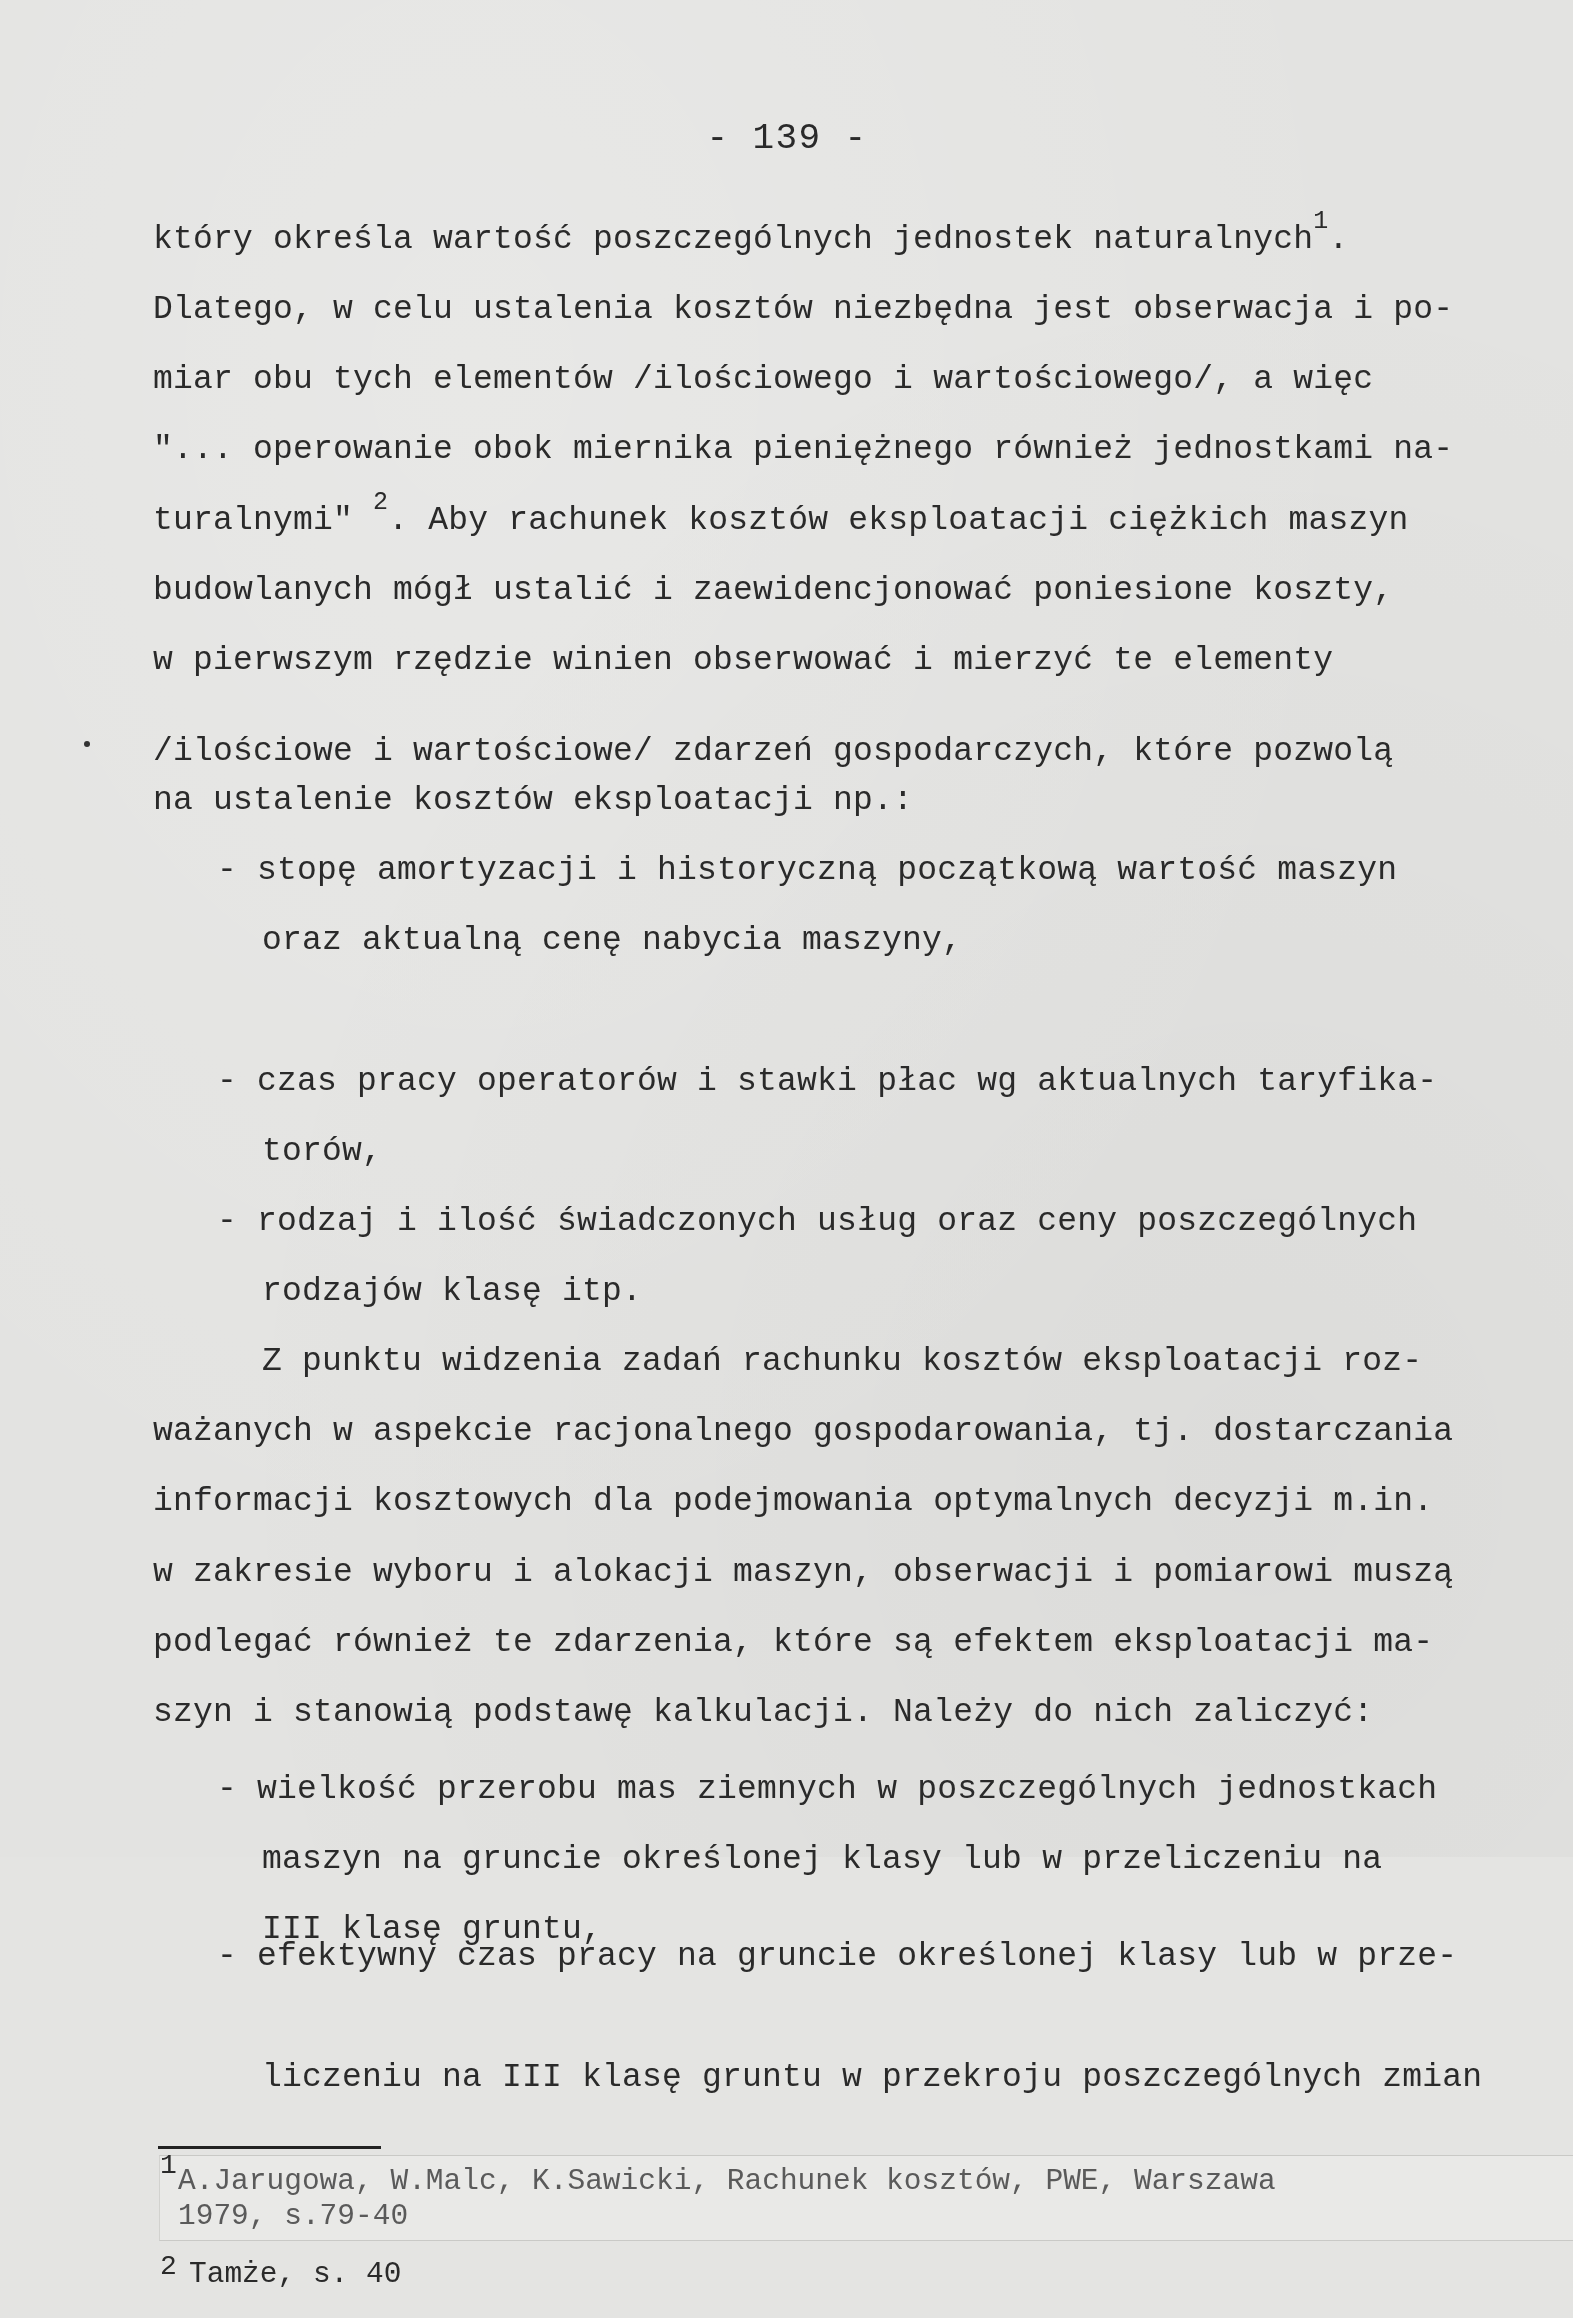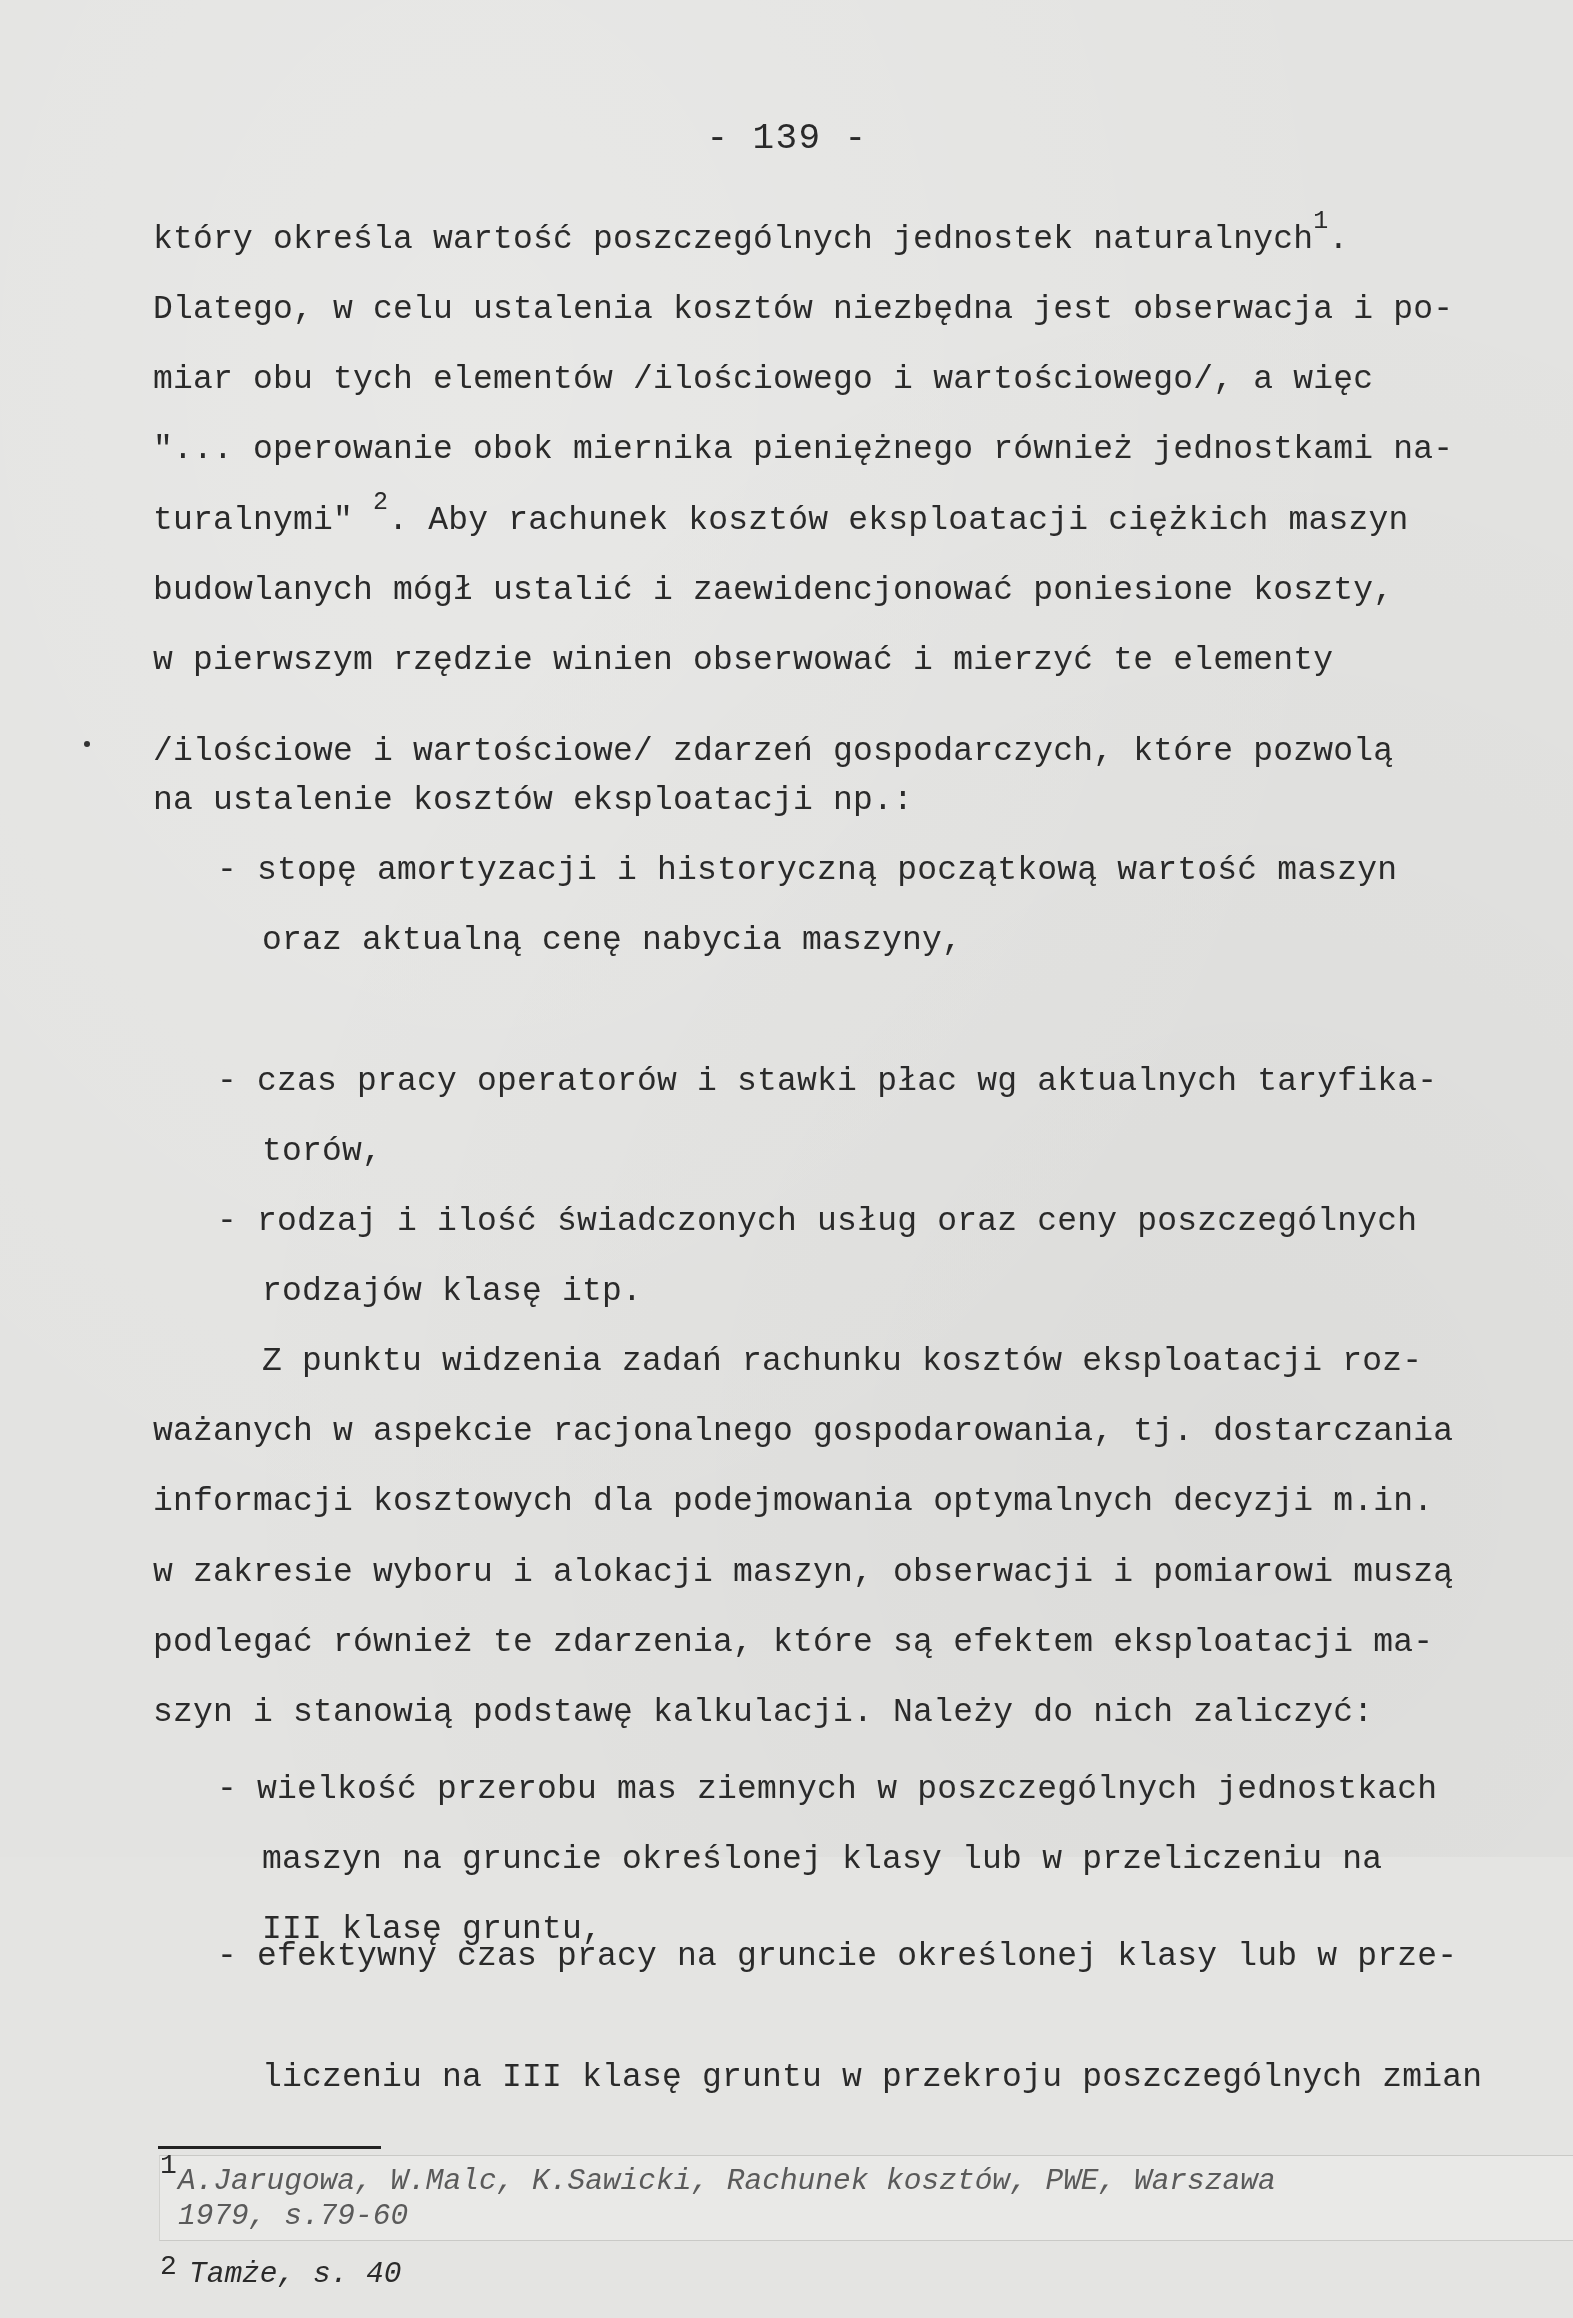--- a/index.html
+++ b/index.html
@@ -73,21 +73,20 @@
       background: #e9e9e7;
       border-top: 1.4px solid #c9c9c6;
       border-bottom: 1.4px solid #c9c9c6;
       border-left: 1.4px solid #d2d2cf;
     }
     .fn {
       position: absolute;
       font-size: 29.5px;
       white-space: pre;
       line-height: 1;
-      font-style: italic;
     }
     .fn-light { color: #5a5a5a; }
     .fn-num {
       position: absolute;
       font-size: 28px;
       line-height: 1;
     }
   </style>
 </head>
 <body>
@@ -129,19 +128,19 @@
   <div class="line indent" style="top:1913px;">III klasę gruntu,</div>
 
   <div class="line bullet-line" style="top:1940px;"><span>-</span> <span>efektywny czas pracy na gruncie określonej klasy lub w prze-</span></div>
   <div class="line indent" style="top:2061px;">liczeniu na III klasę gruntu w przekroju poszczególnych zmian</div>
 
   <div class="footnote-rule"></div>
   <div class="footnote-strip"></div>
 
   <div class="fn-num" style="left:160px; top:2152px;">1</div>
   <div class="fn fn-light" style="left:178px; top:2167px;">A.Jarugowa, W.Malc, K.Sawicki, Rachunek kosztów, PWE, Warszawa</div>
-  <div class="fn fn-light" style="left:178px; top:2202px;">1979, s.79-60</div>
+  <div class="fn fn-light" style="left:178px; top:2202px;">1979, s.79-40</div>
 
   <div class="fn-num" style="left:160px; top:2253px;">2</div>
   <div class="fn" style="left:189px; top:2260px;">Tamże, s. 40</div>
 
 </div>
 
 
 </body></html>

